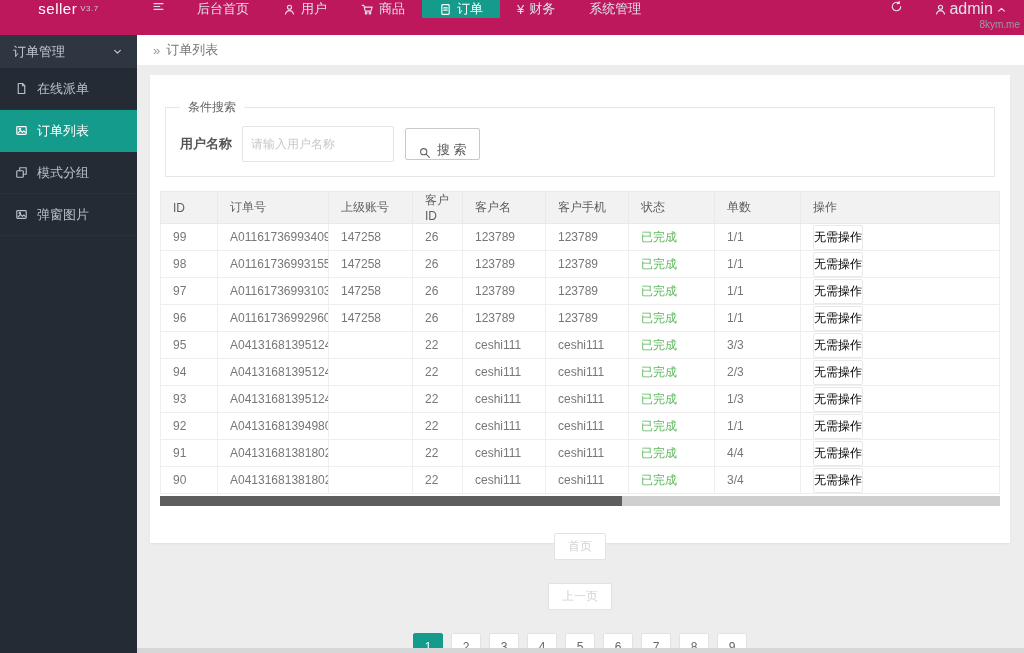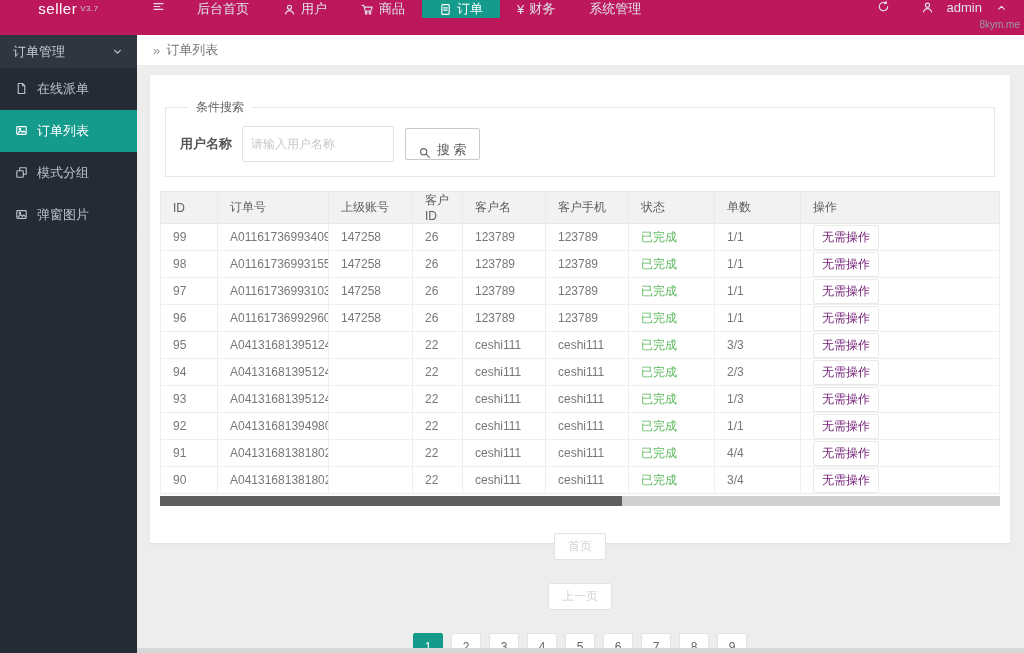--- a/index.html
+++ b/index.html
@@ -17,21 +17,21 @@
   .navbar{position:absolute;top:0;left:0;right:0;height:35px;background:#be185d;
     display:flex;align-items:flex-start;z-index:5;color:#dfe3e9;}
   .logo{width:137px;display:flex;align-items:center;justify-content:center;
     color:#fff;font-size:15px;letter-spacing:.5px;cursor:pointer;}
   .logo sup{font-size:8px;margin-left:3px;color:#c7ccd4;}
   .nav-icon-btn{display:flex;align-items:center;padding:0 15px;cursor:pointer;}
   .nav-items{display:flex;align-items:stretch;}
   .nav-item{display:flex;align-items:center;gap:5px;padding:0 17px;font-size:13px;cursor:pointer;}
   .nav-item.active{background:var(--primary);color:#fff;}
   .nav-spacer{flex:1;}
-  .user-menu{display:flex;align-items:center;gap:13px;padding:0 16px;font-size:13px;cursor:pointer;}
+  .user-menu{display:flex;align-items:center;gap:2px;padding:0 16px;font-size:16px;cursor:pointer;}
   .icn{display:inline-flex;align-items:center;}
   .icn svg{width:13px;height:13px;fill:none;stroke:currentColor;stroke-width:1.4;
     stroke-linecap:round;stroke-linejoin:round;}
   .icn .yen{font-size:13px;line-height:1;}
   .watermark{position:absolute;top:19px;right:4px;font-size:10px;color:#969ca6;z-index:6;}
   
   .sidebar{position:absolute;top:35px;left:0;width:137px;bottom:0;background:#252b34;z-index:4;}
   .side-group{height:33px;background:#2e3642;color:#c3c9d1;font-size:13px;
     display:flex;align-items:center;justify-content:space-between;padding:0 13px;cursor:pointer;}
   .side-item{height:42px;display:flex;align-items:center;gap:9px;padding-left:15px;
@@ -39,40 +39,40 @@
   .side-item.active{background:var(--primary);color:#fff;border-bottom-color:var(--primary);}
   
   .main{position:absolute;left:137px;top:35px;right:0;bottom:0;}
   .breadcrumb-bar{height:30px;background:#fff;display:flex;align-items:center;
     padding-left:16px;font-size:13px;color:#777;gap:6px;}
   .breadcrumb-bar .chev{color:#999;}
   .card{position:absolute;left:13px;right:14px;top:40px;height:468px;background:#fff;
     box-shadow:0 1px 2px rgba(0,0,0,.06);padding:24px 10px 0;}
   
   fieldset.search{border:1px solid #e6e6e6;margin:0 5px 14px;padding:10px 14px 14px;}
-  fieldset.search legend{font-size:12px;color:#666;padding:0 8px;margin-left:8px;}
+  fieldset.search legend{font-size:12px;color:#666;padding:0 8px;}
   .search-row{display:flex;align-items:center;}
   .search-label{font-size:13px;color:#555;font-weight:bold;margin-right:10px;}
   .search-input{width:152px;height:36px;border:1px solid #e3e3e3;border-radius:2px;
     padding:0 8px;font-size:12px;color:#666;outline:none;}
   .search-input::placeholder{color:#c8c8c8;}
   .search-btn{margin-left:11px;height:32px;padding:0 12px;border:1px solid #c9c9c9;
     border-radius:2px;background:#fff;color:#555;font-size:13px;display:inline-flex;
     align-items:flex-end;gap:6px;cursor:pointer;}
   .search-btn svg{width:13px;height:13px;fill:none;stroke:#666;stroke-width:1.4;stroke-linecap:round;}
   
   .tbl-wrap{margin:0 0 0 0;}
   table.orders{width:100%;border-collapse:collapse;table-layout:fixed;}
   table.orders th{height:30px;background:#f2f2f2;font-size:12px;font-weight:normal;
     color:#5e5e5e;text-align:left;padding:0 12px;border:1px solid #e9e9e9;}
   table.orders td{height:27px;font-size:12px;color:#777;text-align:left;
     padding:0 12px;border:1px solid #eeeeee;background:#fff;white-space:nowrap;overflow:hidden;}
   .status-ok{color:var(--status-green);}
-  .action-btn{border:1px solid #e9e9e9;background:#fff;color:#701a75;font-size:12px;
-    padding:3px 8px;border-radius:2px;cursor:not-allowed;}
+  .action-btn{border:1px solid #e9e9e9;background:#fff;color:#000000;font-size:12px;
+    padding:3px 0;border-radius:2px;cursor:not-allowed;}
   
   .hscroll{height:10px;background:#cfcfcf;margin:2px 0 0;}
   .hscroll-thumb{height:100%;background:#5e5e5e;}
   
   .pager{display:flex;align-items:center;gap:23px;margin:27px 5px 2px;flex-direction:column;}
   .page-btn{min-width:30px;height:27px;padding:0 9px;border:1px solid #e2e2e2;border-radius:2px;
     background:#fff;color:#666;font-size:12px;display:inline-flex;align-items:center;
     justify-content:center;cursor:pointer;}
   .page-btn.disabled{color:#d2d2d2;cursor:default;}
   .page-btn.active{background:var(--primary);border-color:var(--primary);color:#fff;}

